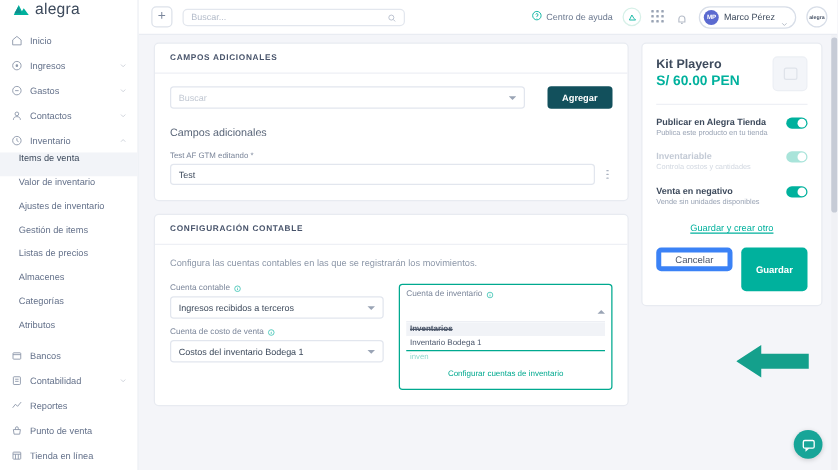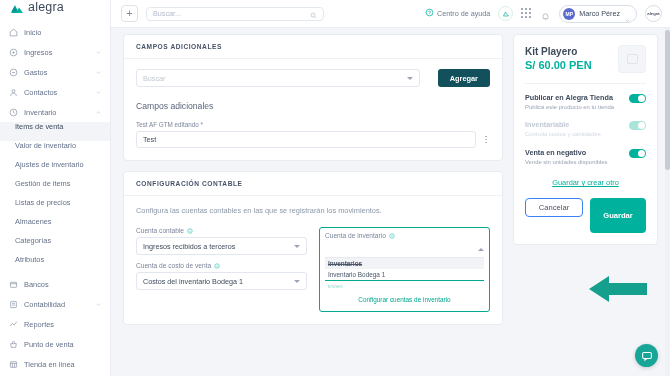--- a/index.html
+++ b/index.html
@@ -198,21 +198,21 @@
   .switch::after {
     content: ""; position: absolute; top: 1px; right: 1px;
     width: 7px; height: 7px; border-radius: 50%; background: #fff;
   }
   .save-other {
     text-align: center; font-size: 7.4px; color: #00b19d;
     margin: 12px 0 11px 0; cursor: pointer; text-decoration: underline;
   }
   .btn-row { display: flex; gap: 7px; }
   .btn-outline {
-    flex: 1 1 0; height: 19px; border: 1px solid #3b82f6; background: #fff;
+    flex: 1 1 0; height: 19px; border: 4px solid #3b82f6; background: #fff;
     border-radius: 4px; font-size: 7.6px; color: #4a5568; cursor: pointer; font-family: inherit;
   }
   .btn-teal {
     flex: 1 1 0; height: 35px; border: 0; background: #00b19d; color: #fff;
     border-radius: 4px; font-size: 7.6px; cursor: pointer; font-family: inherit; font-weight: bold;
   }
 
   
   .annot-arrow { position: absolute; left: 478px; top: 272px; pointer-events: none; }
   .chat-fab {

